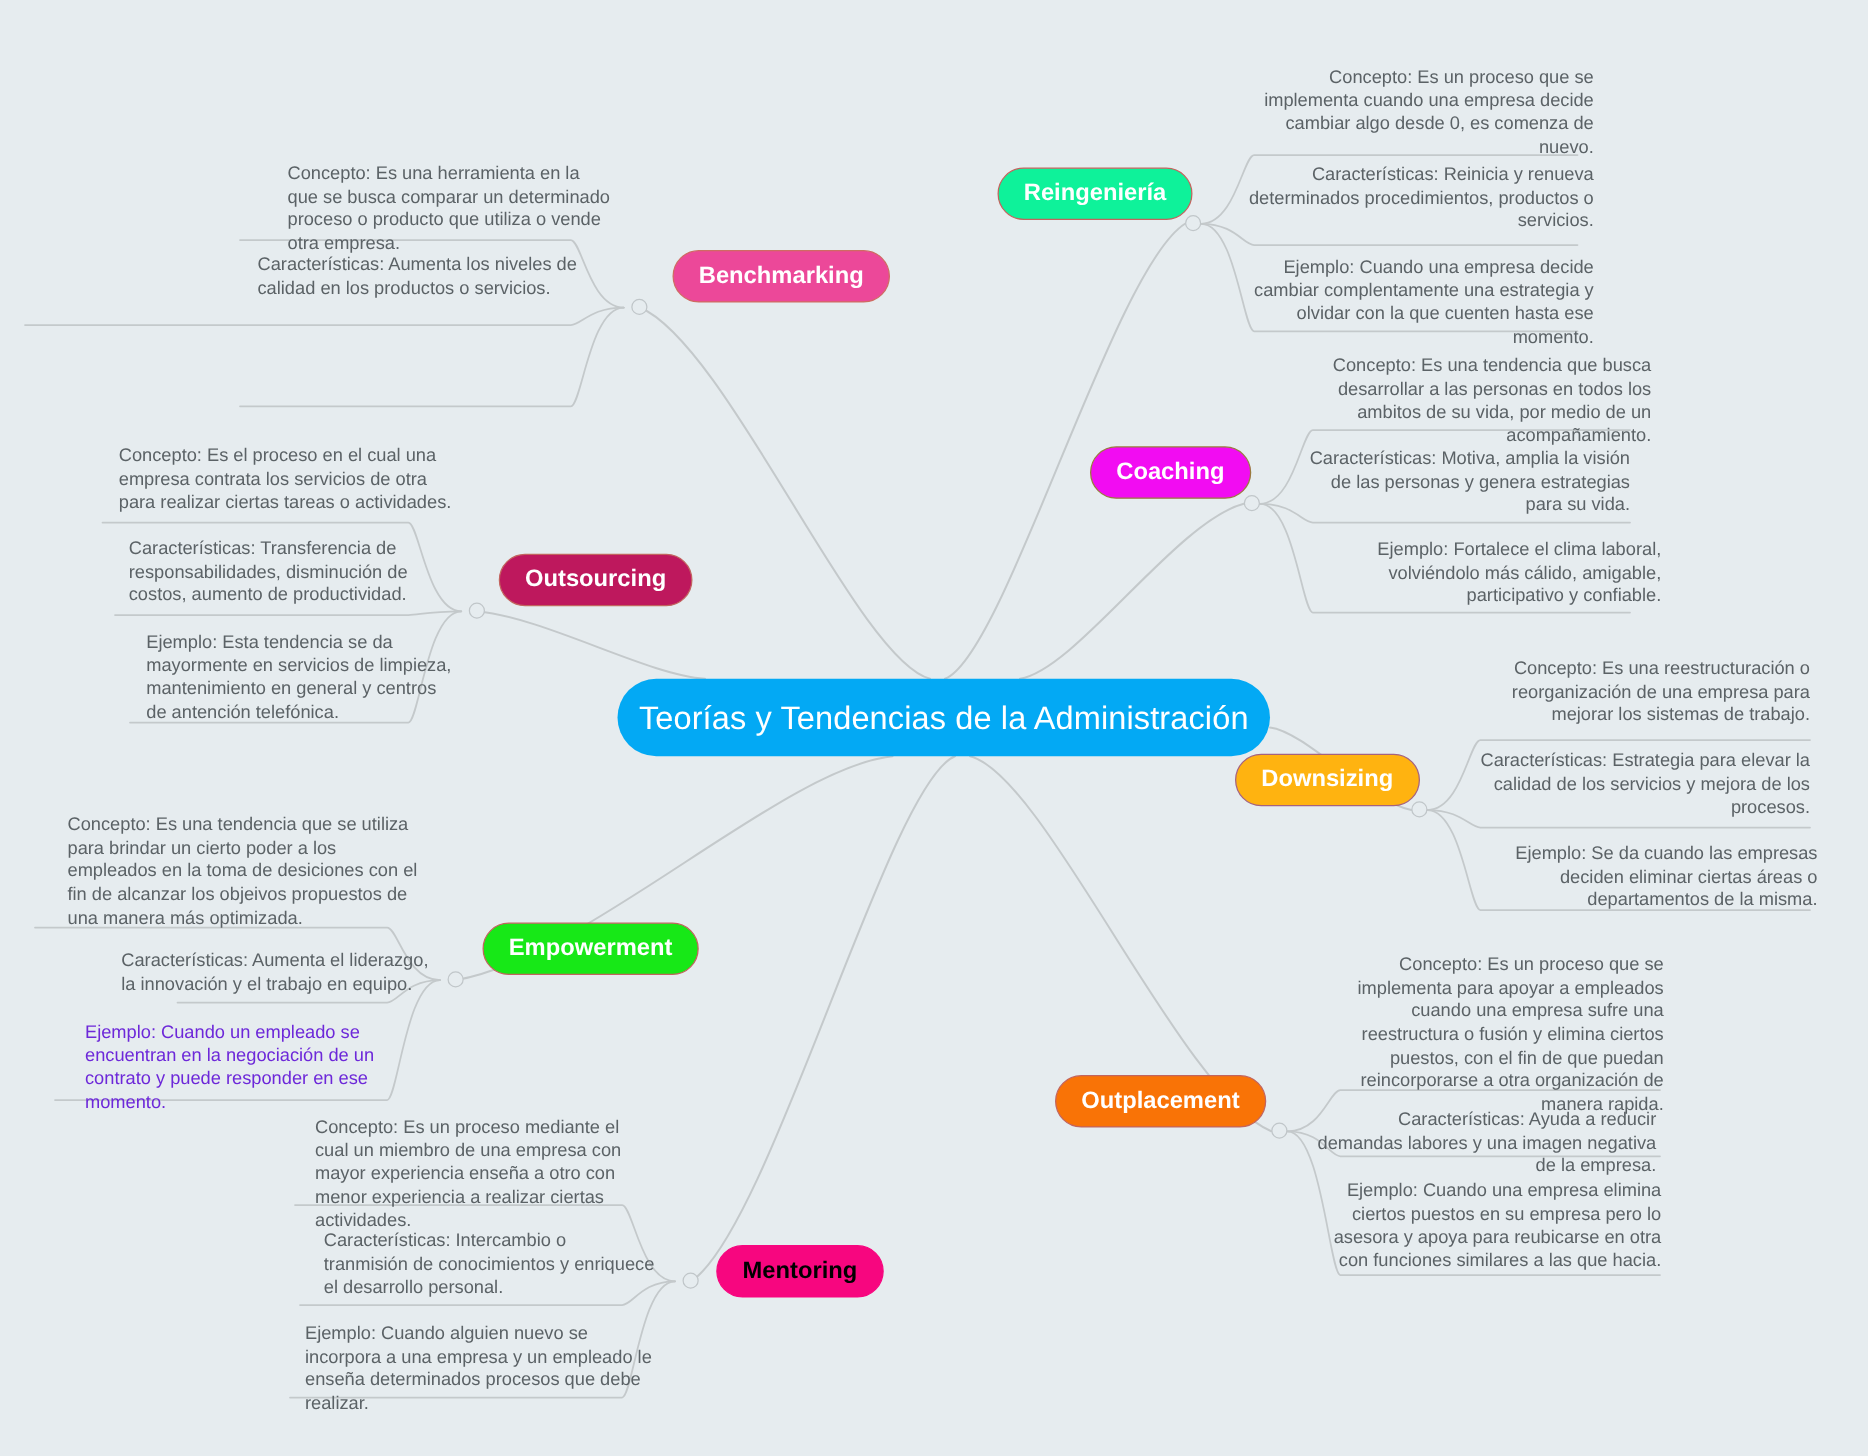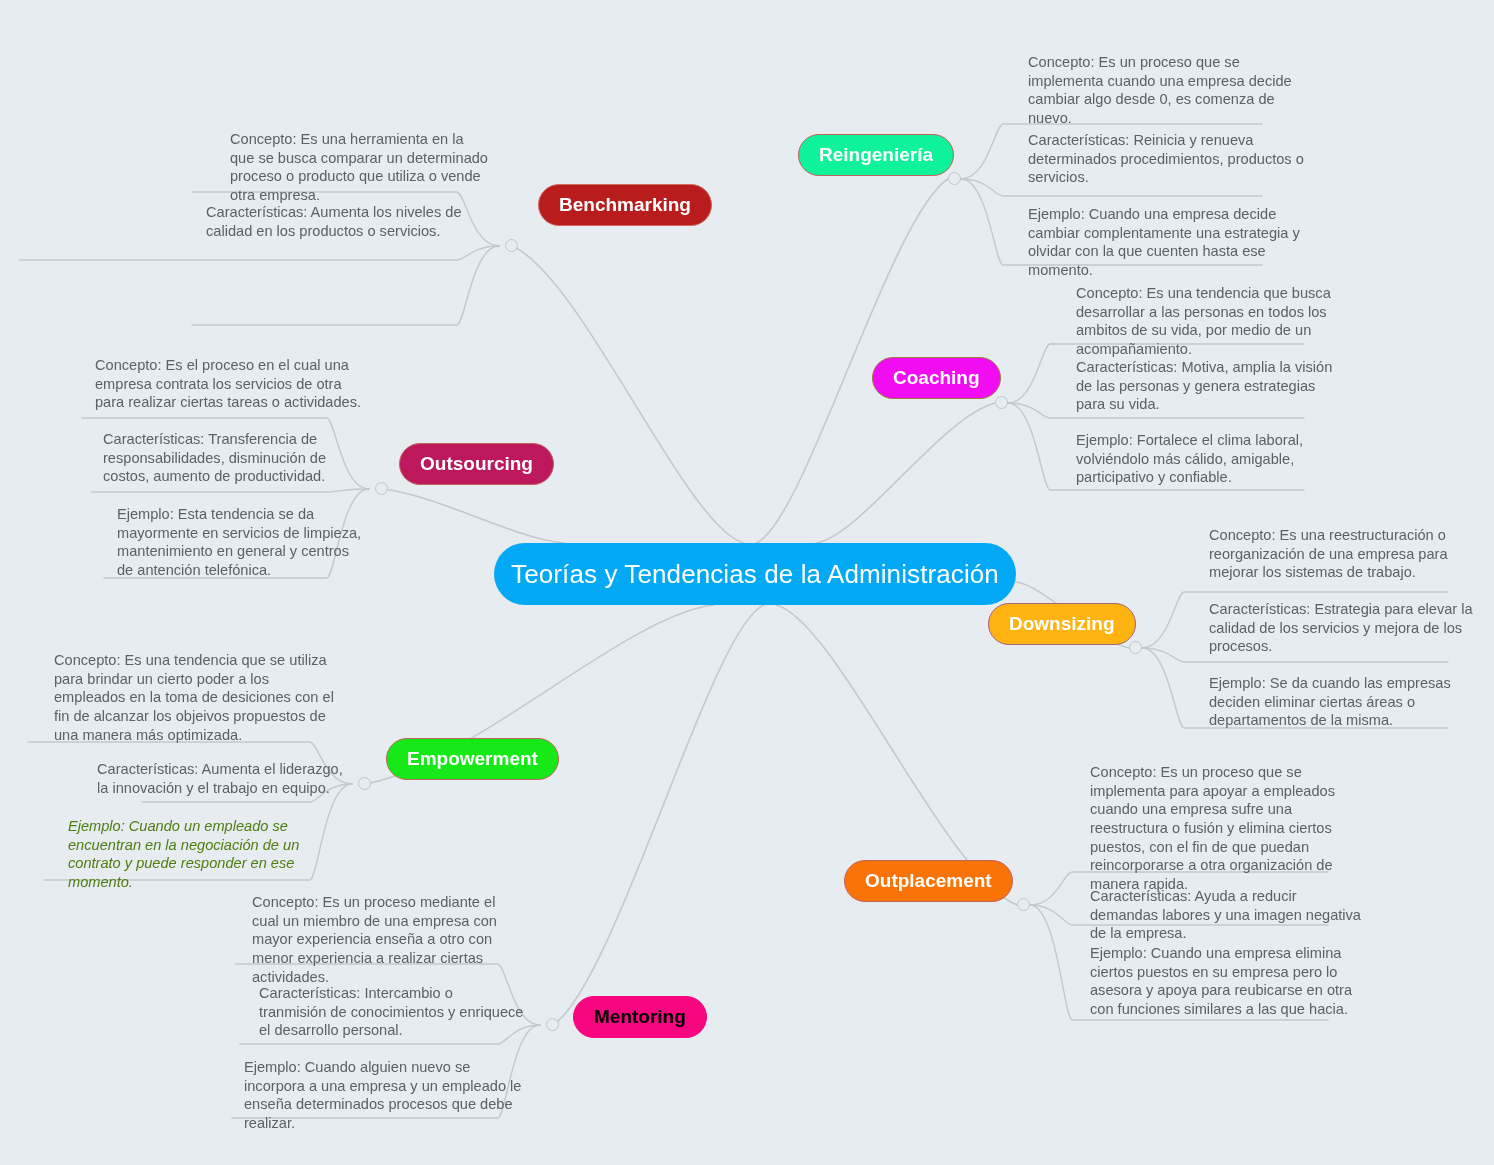--- a/index.html
+++ b/index.html
@@ -46,21 +46,21 @@
   }
 
   
   .leaf {
     position: absolute;
     font-size: 14.6px;
     line-height: 1.28;
     color: #5b6266;
     z-index: 12;
   }
-  .leaf.right { text-align: left; margin-left: 37px; }
+  .leaf.right { text-align: right; }
   .leaf.left  { text-align: left; }
 
   
   .junction {
     position: absolute;
     width: 13px; height: 13px;
     border: 1.6px solid #c0c6c9;
     border-radius: 50%;
     background: #e6ecef;
     z-index: 16;
@@ -135,42 +135,42 @@
   <div class="leaf right" style="left: 1172px; top: 674px; width: 282px; color: rgb(91, 98, 102);">Ejemplo: Se da cuando las empresas deciden eliminar ciertas áreas o departamentos de la misma.</div>
 
   <div class="topic" id="n-outplacement" style="left: 844px; top: 860px; background: rgb(249, 115, 6); color: rgb(255, 255, 255); border: 1.8px solid rgb(194, 100, 94);">
     <span>Outplacement</span>
   </div>
   <div class="junction" style="left:1017px; top:898px;"></div>
   <div class="leaf right" style="left: 1053px; top: 763px; width: 278px; color: rgb(91, 98, 102);">Concepto: Es un proceso que se implementa para apoyar a empleados cuando una empresa sufre una reestructura o fusión y elimina ciertos puestos, con el fin de que puedan reincorporarse a otra organización de manera rapida.</div>
   <div class="leaf right" style="left: 1053px; top: 887px; width: 272px; color: rgb(91, 98, 102);">Características: Ayuda a reducir demandas labores y una imagen negativa de la empresa.</div>
   <div class="leaf right" style="left: 1053px; top: 944px; width: 276px; color: rgb(91, 98, 102);">Ejemplo: Cuando una empresa elimina ciertos puestos en su empresa pero lo asesora y apoya para reubicarse en otra con funciones similares a las que hacia.</div>
 
-  <div class="topic" id="n-benchmarking" style="left: 538px; top: 184px; background: #b91c1c; color: rgb(255, 255, 255); border: 1.8px solid rgb(207, 107, 98);">
+  <div class="topic" id="n-benchmarking" style="left: 538px; top: 200px; background: #ec4899; color: rgb(255, 255, 255); border: 1.8px solid rgb(207, 107, 98);">
     <span>Benchmarking</span>
   </div>
   <div class="junction" style="left:505px; top:239px;"></div>
   <div class="leaf left" style="left: 230px; top: 130px; width: 262px; color: rgb(91, 98, 102);">Concepto: Es una herramienta en la que se busca comparar un determinado proceso o producto que utiliza o vende otra empresa.</div>
   <div class="leaf left" style="left: 206px; top: 203px; width: 286px; color: rgb(91, 98, 102);">Características: Aumenta los niveles de calidad en los productos o servicios.</div>
 
   <div class="topic" id="n-outsourcing" style="left: 399px; top: 443px; background: #be185d; color: rgb(255, 255, 255); border: 1.8px solid rgb(194, 100, 94);">
     <span>Outsourcing</span>
   </div>
   <div class="junction" style="left:375px; top:482px;"></div>
   <div class="leaf left" style="left: 95px; top: 356px; width: 267px; color: rgb(91, 98, 102);">Concepto: Es el proceso en el cual una empresa contrata los servicios de otra para realizar ciertas tareas o actividades.</div>
   <div class="leaf left" style="left: 103px; top: 430px; width: 259px; color: rgb(91, 98, 102);">Características: Transferencia de responsabilidades, disminución de costos, aumento de productividad.</div>
   <div class="leaf left" style="left: 117px; top: 505px; width: 245px; color: rgb(91, 98, 102);">Ejemplo: Esta tendencia se da mayormente en servicios de limpieza, mantenimiento en general y centros de antención telefónica.</div>
 
   <div class="topic" id="n-empowerment" style="left: 386px; top: 738px; background: rgb(23, 232, 23); color: rgb(255, 255, 255); border: 1.8px solid rgb(194, 100, 94);">
     <span>Empowerment</span>
   </div>
   <div class="junction" style="left:358px; top:777px;"></div>
   <div class="leaf left" style="left: 54px; top: 651px; width: 290px; color: rgb(91, 98, 102);">Concepto: Es una tendencia que se utiliza para brindar un cierto poder a los empleados en la toma de desiciones con el fin de alcanzar los objeivos propuestos de una manera más optimizada.</div>
   <div class="leaf left" style="left: 97px; top: 760px; width: 251px; color: rgb(91, 98, 102);">Características: Aumenta el liderazgo, la innovación y el trabajo en equipo.</div>
-  <div class="leaf left" style="left: 68px; top: 817px; width: 280px; color: #4d7c0f; font-style: italic;">Ejemplo: Cuando un empleado se encuentran en la negociación de un contrato y puede responder en ese momento.</div>
+  <div class="leaf left" style="left: 68px; top: 817px; width: 280px; color: #6d28d9;">Ejemplo: Cuando un empleado se encuentran en la negociación de un contrato y puede responder en ese momento.</div>
 
   <div class="topic" id="n-mentoring" style="left: 573px; top: 996px; background: rgb(247, 6, 127); color: #000000; border: 1.8px solid rgb(247, 6, 127);">
     <span>Mentoring</span>
   </div>
   <div class="junction" style="left:546px; top:1018px;"></div>
   <div class="leaf left" style="left: 252px; top: 893px; width: 272px; color: rgb(91, 98, 102);">Concepto: Es un proceso mediante el cual un miembro de una empresa con mayor experiencia enseña a otro con menor experiencia a realizar ciertas actividades.</div>
   <div class="leaf left" style="left: 259px; top: 984px; width: 265px; color: rgb(91, 98, 102);">Características: Intercambio o tranmisión de conocimientos y enriquece el desarrollo personal.</div>
   <div class="leaf left" style="left: 244px; top: 1058px; width: 278px; color: rgb(91, 98, 102);">Ejemplo: Cuando alguien nuevo se incorpora a una empresa y un empleado le enseña determinados procesos que debe realizar.</div>
 
 </div>

